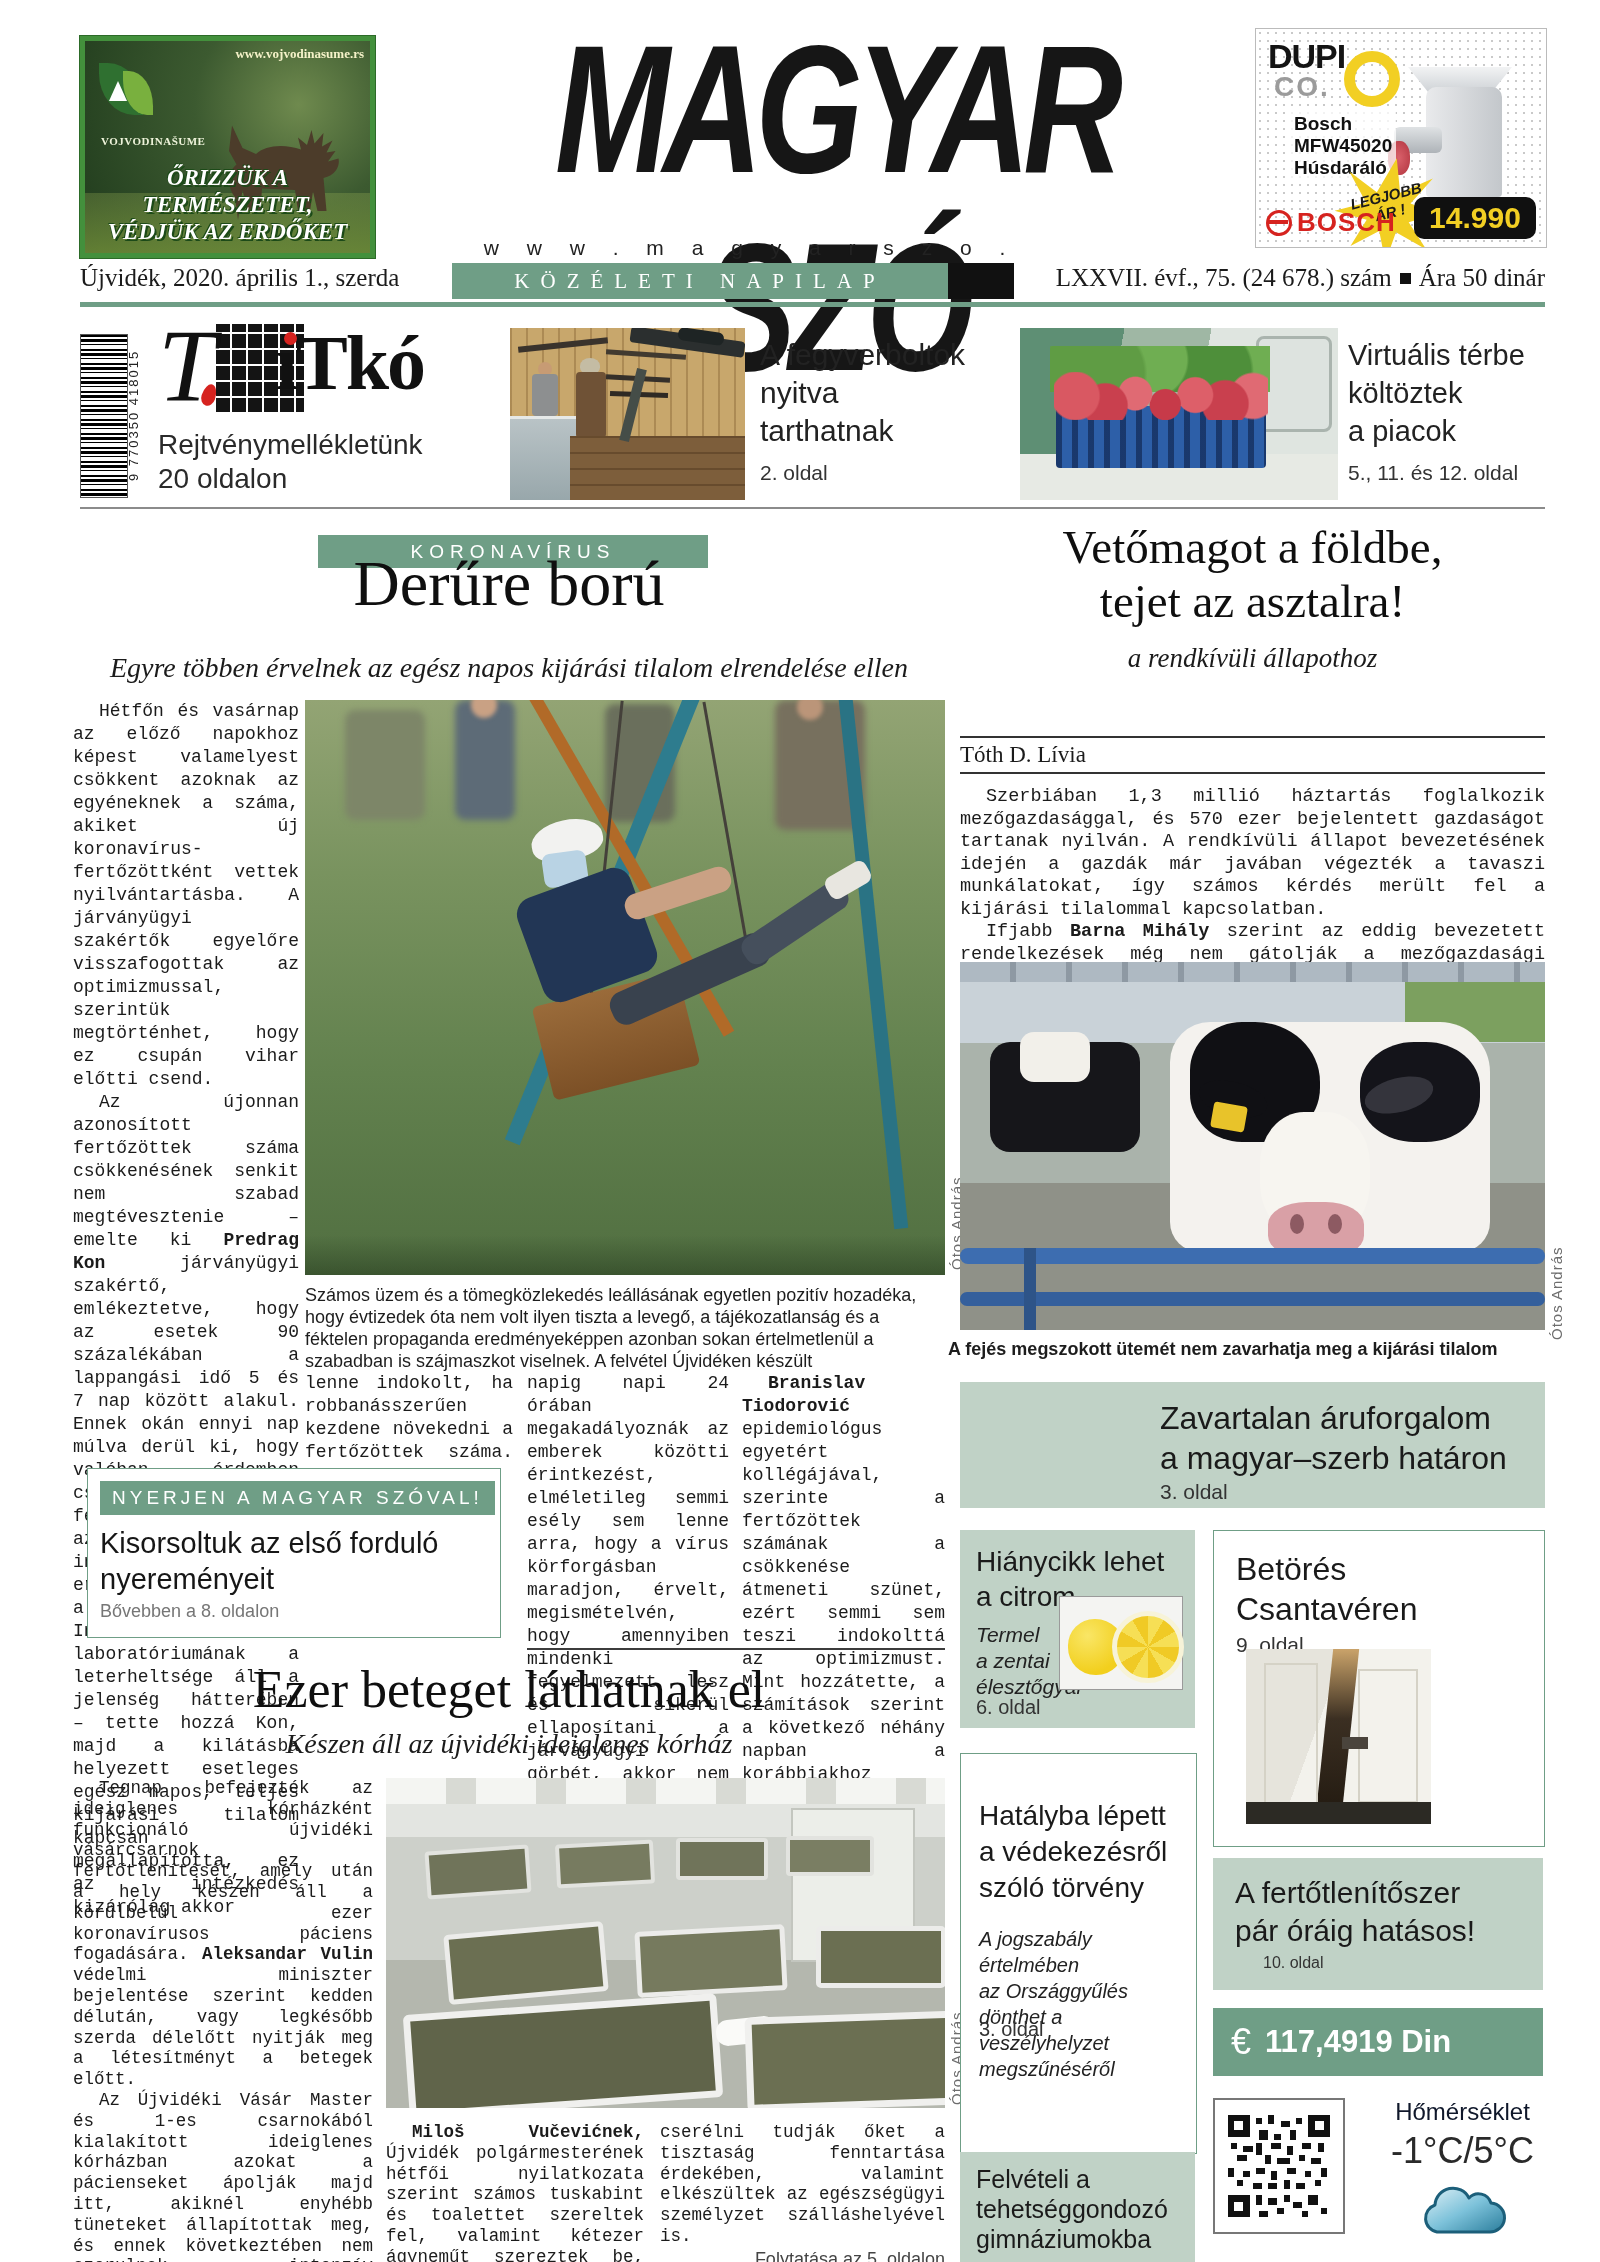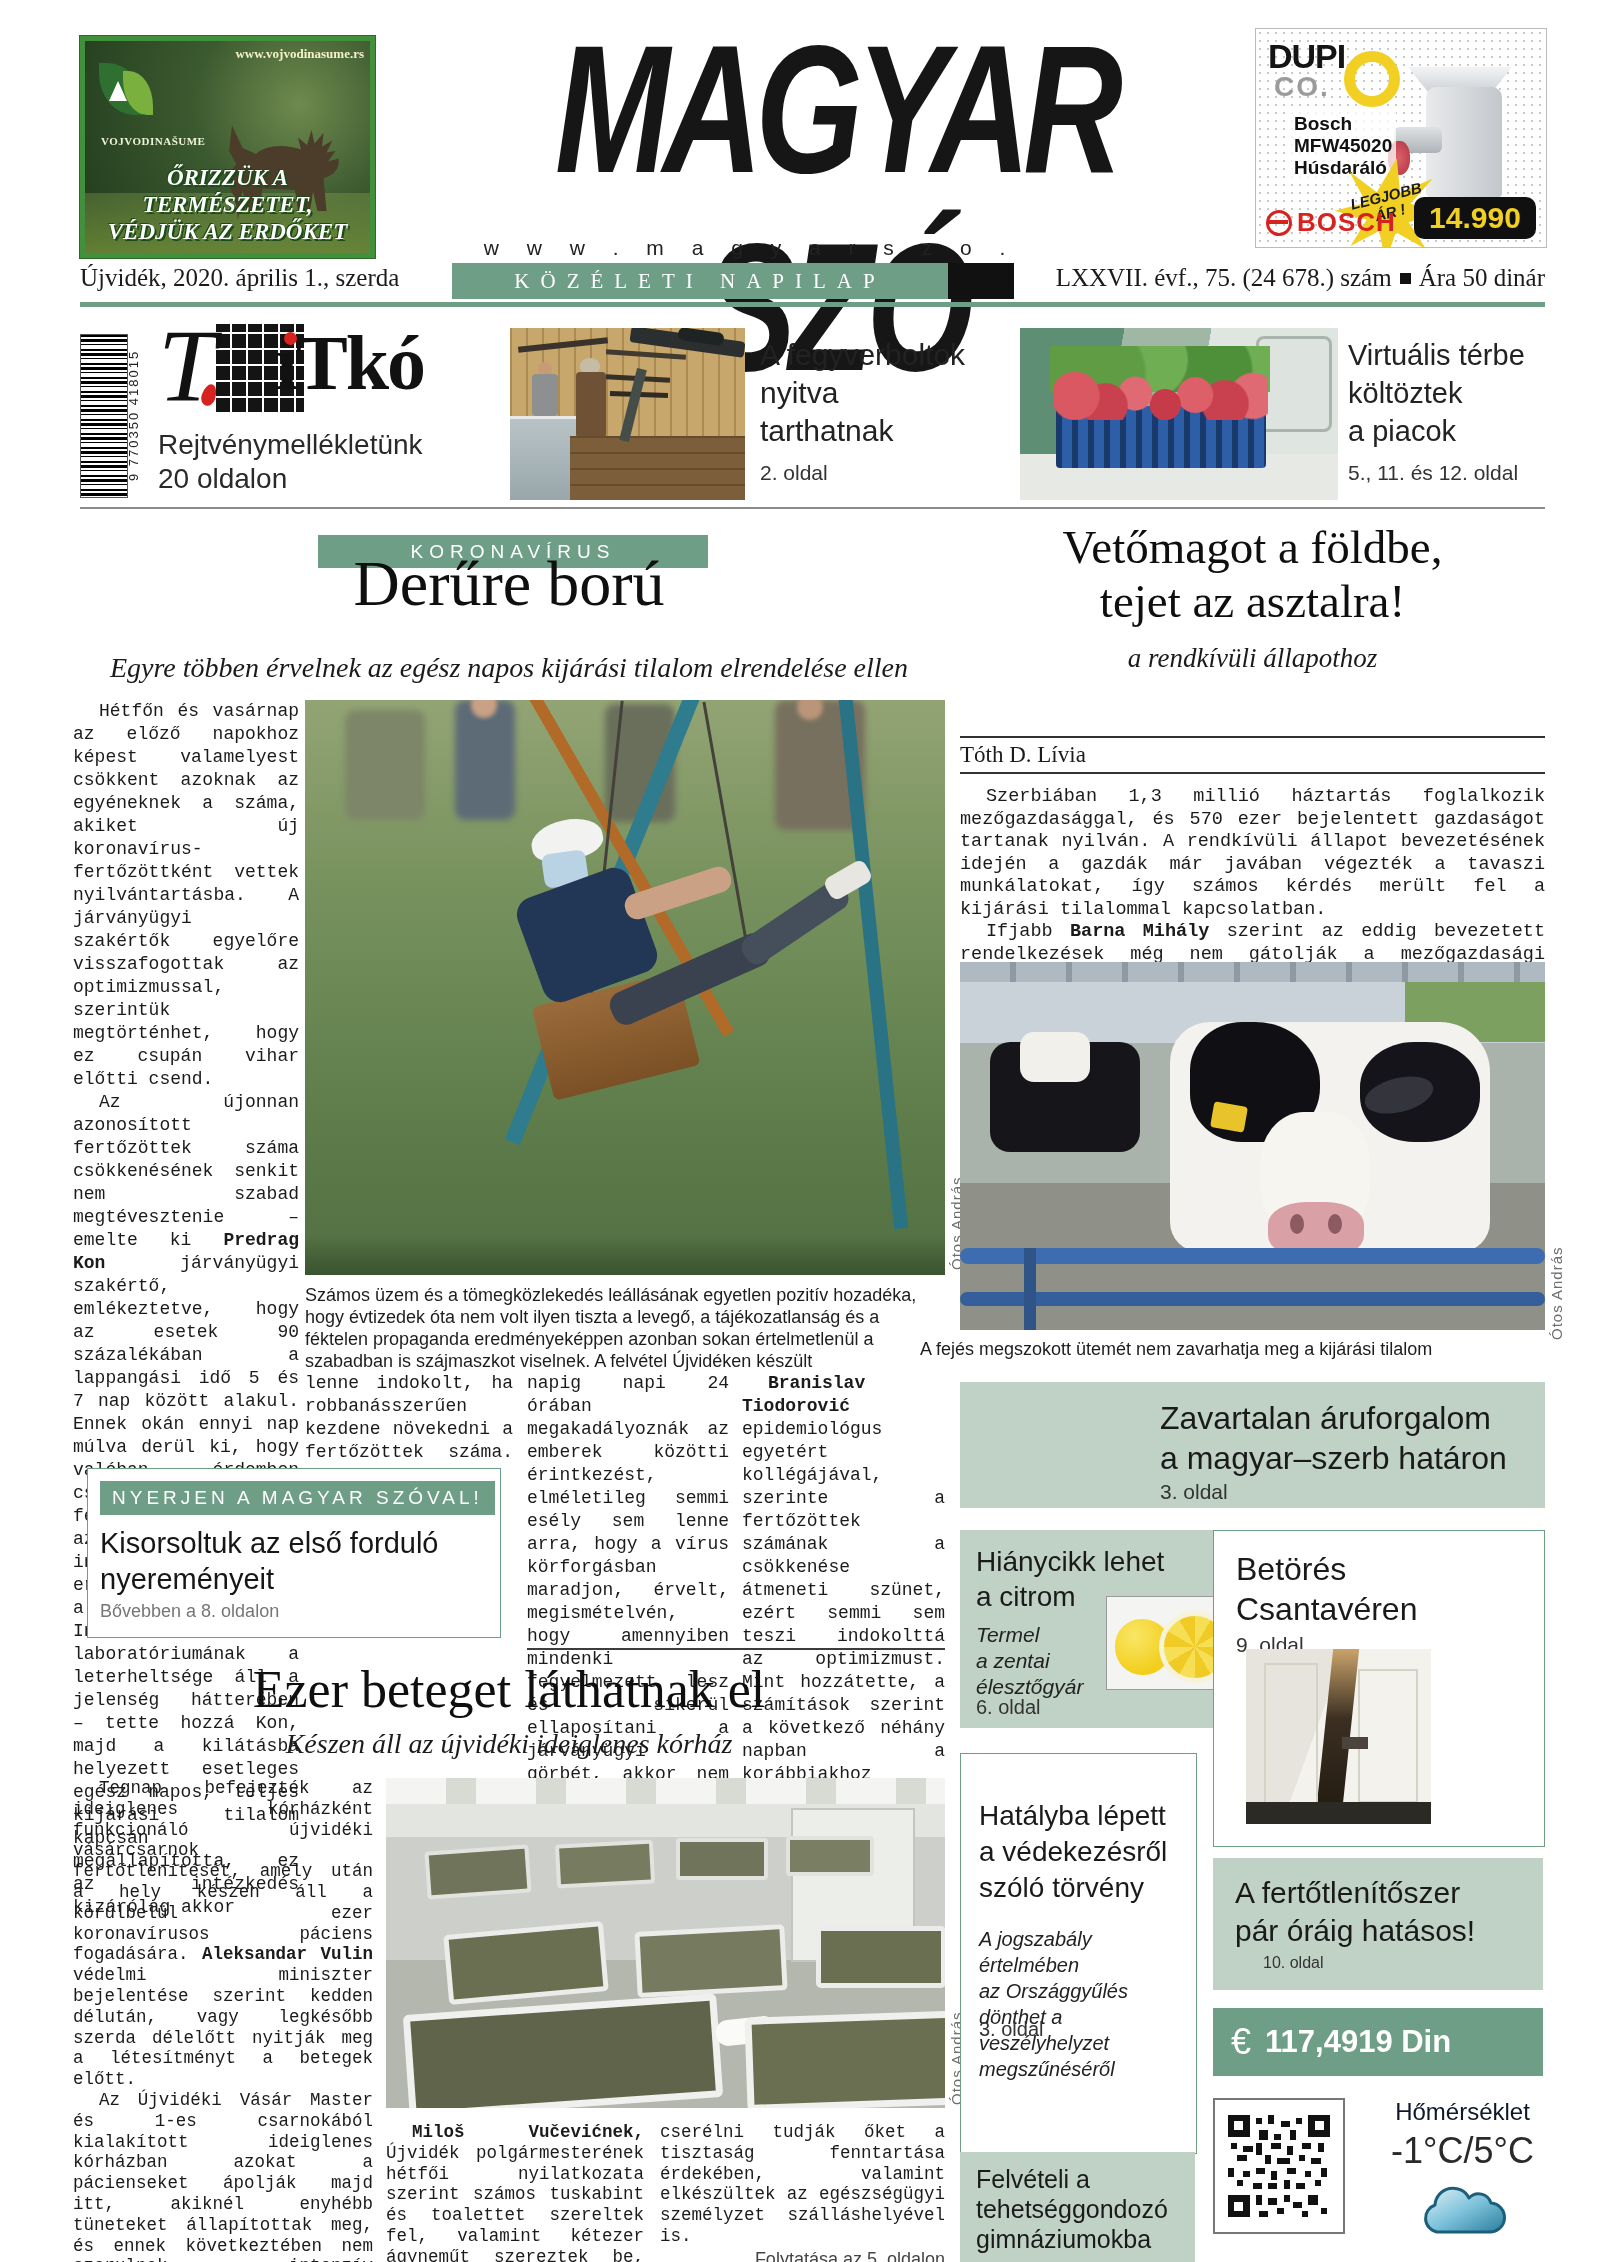--- a/index.html
+++ b/index.html
@@ -108,28 +108,28 @@
   .hosp-photo{left:386px;top:1778px;width:559px;height:330px;background:linear-gradient(180deg,#e3e5e1 0 18%,#cdd0ca 18% 55%,#b4b7ae 55% 100%);}
   .hosp-colA{left:386px;top:2122px;width:258px;font-size:17.5px;line-height:20.8px;}
   .hosp-colB{left:660px;top:2122px;width:285px;font-size:17.5px;line-height:20.8px;}
   
   .farm-headline{left:960px;top:520px;width:585px;text-align:center;font-size:47px;line-height:54px;color:#0f0f0f;}
   .farm-subhead{left:960px;top:642px;width:585px;text-align:center;font-style:italic;font-size:27px;line-height:33px;}
   .byline{left:960px;top:736px;width:585px;border-top:2px solid #333;border-bottom:2px solid #333;
     font-size:23px;padding:4px 0;}
   .farm-body{left:960px;top:786px;width:585px;font-size:18.5px;line-height:22.5px;}
   .cow-photo{left:960px;top:962px;width:585px;height:368px;background:linear-gradient(180deg,#c9d2d8 0 22%,#aab3ab 22% 60%,#8f9188 60% 100%);}
-  .cow-caption{left:920px;top:1338px;width:585px;}
+  .cow-caption{left:948px;top:1338px;width:585px;font-weight:bold;}
   .green-box{background:#c0d2c6;}
   .white-box{background:#fff;border:1px solid #6f9e86;}
   .box-title{font-family:"Liberation Sans",sans-serif;color:#1a1a1a;}
   .box-sub{font-family:"Liberation Sans",sans-serif;font-style:italic;color:#222;}
   .box-page{font-family:"Liberation Sans",sans-serif;color:#333;}
   .border-box{left:960px;top:1382px;width:585px;height:126px;}
-  .lemon-box{left:960px;top:1530px;width:235px;height:198px;padding-left:47px;}
+  .lemon-box{left:960px;top:1530px;width:235px;height:198px;}
   .lemon-photo{position:absolute;right:12px;top:66px;width:122px;height:92px;background:#f4f4f2;border:1px solid #9a9a9a;}
   .burglary-box{left:1213px;top:1530px;width:330px;height:315px;}
   .door-photo{position:absolute;left:32px;top:118px;width:185px;height:175px;background:#ececе6;}
   .law-box{left:960px;top:1753px;width:235px;height:399px;}
   .disinf-box{left:1213px;top:1858px;width:330px;height:132px;}
   .euro-strip{left:1213px;top:2008px;width:330px;height:68px;background:#6f9e86;color:#fff;
     font-family:"Liberation Sans",sans-serif;display:flex;align-items:center;padding-left:18px;box-sizing:border-box;}
   .qr-box{left:1213px;top:2098px;width:128px;height:132px;background:#fff;border:2px solid #777;display:flex;align-items:center;justify-content:center;}
   .weather{left:1380px;top:2098px;width:165px;text-align:center;}
   .weather-label{font-family:"Liberation Sans",sans-serif;font-size:24px;color:#0f172a;}

